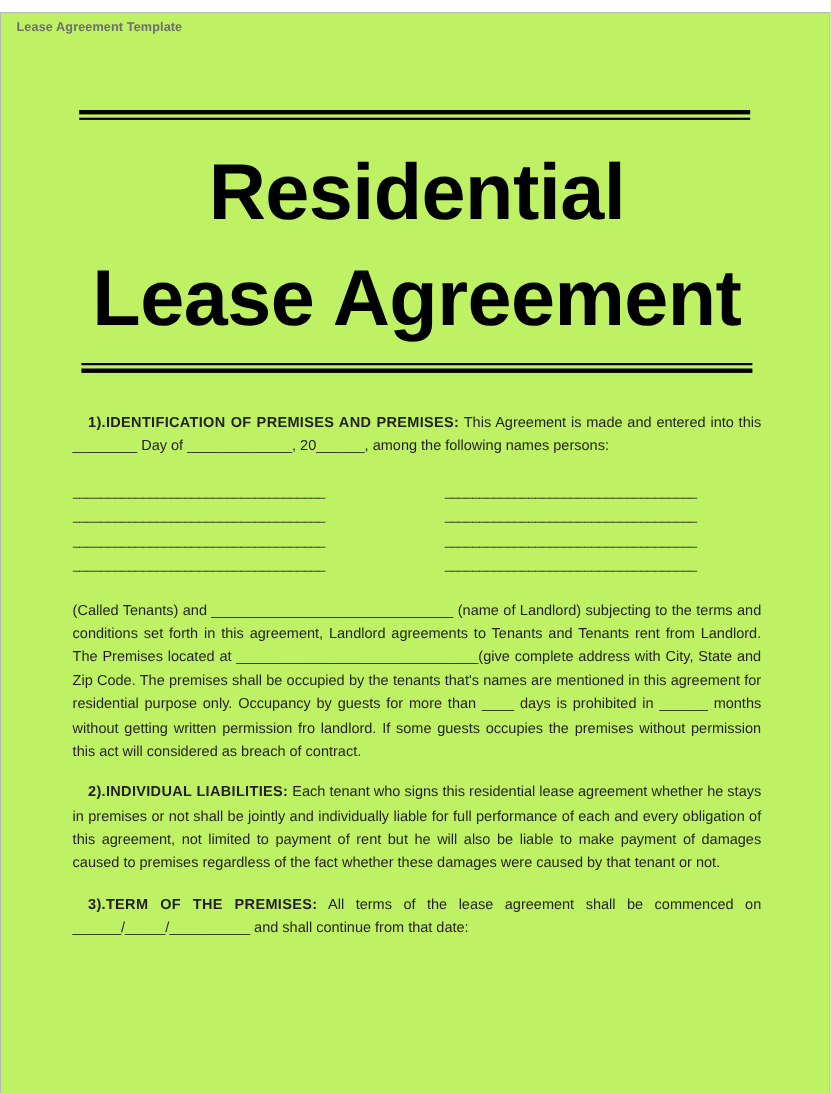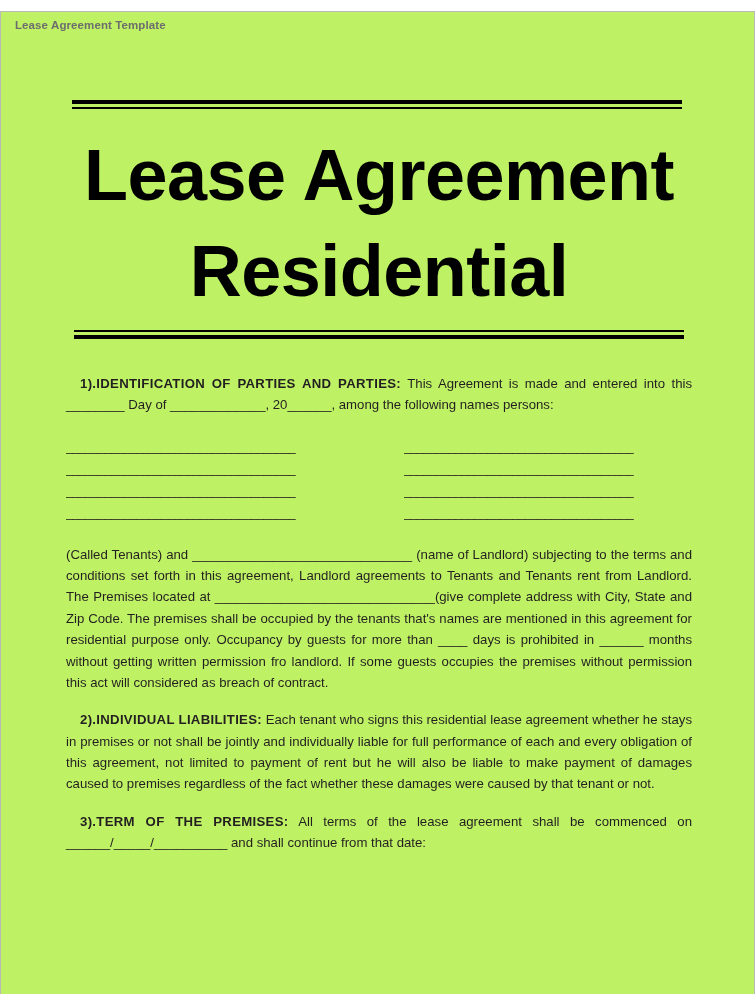--- a/index.html
+++ b/index.html
@@ -144,33 +144,33 @@
   <div class="doc-header">Lease Agreement Template</div>
 
   <div class="content">
 
     <div class="rule-top">
       <div class="rule-thick"></div>
       <div class="rule-thin"></div>
     </div>
 
     <div class="title-block">
+      <div class="title-line">Residential</div>
       <div class="title-line">Lease Agreement</div>
-      <div class="title-line">Residential</div>
     </div>
 
     <div class="rule-bottom">
       <div class="rule-thin-top"></div>
       <div class="rule-thick"></div>
     </div>
 
     <div class="body-block">
 
       <p class="para tight indent">
-        <b class="heading-run">1).</b><b class="heading-run">IDENTIFICATION OF PARTIES AND PARTIES:</b><span> This Agreement is made and entered into this ________ Day of _____________, 20______, among the following names persons:</span>
+        <b class="heading-run">1).</b><b class="heading-run">IDENTIFICATION OF PREMISES AND PREMISES:</b><span> This Agreement is made and entered into this ________ Day of _____________, 20______, among the following names persons:</span>
       </p>
 
       <div class="name-lines">
         <div class="name-col">
           <div class="fill">____________________________________</div>
           <div class="fill">____________________________________</div>
           <div class="fill">____________________________________</div>
           <div class="fill">____________________________________</div>
         </div>
         <div class="name-col">

